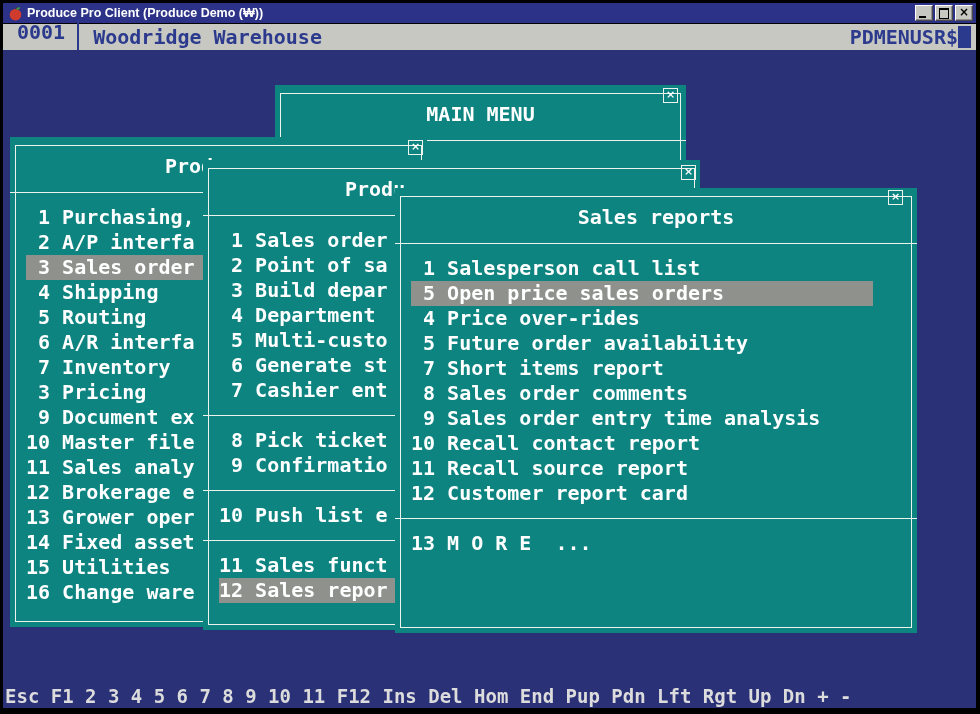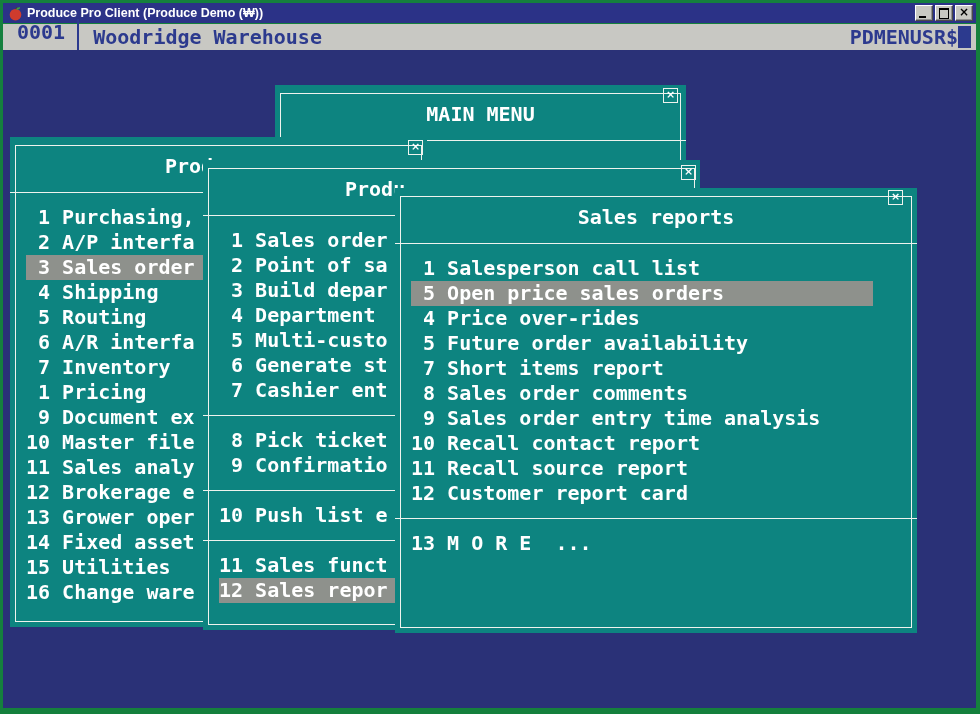--- a/index.html
+++ b/index.html
@@ -1,18 +1,18 @@
 <!DOCTYPE html>
 <html><head>
 <meta charset="utf-8">
 <style>
   html,body{margin:0;padding:0;}
   body{width:980px;height:714px;position:relative;overflow:hidden;
        font-family:"DejaVu Sans Mono",monospace;font-weight:bold;}
-  .screen{position:absolute;inset:0;background:#15803d;}
+  .screen{position:absolute;inset:0;background:#000000;}
 
   
   .titlebar{position:absolute;left:3px;top:3px;right:4px;height:20px;background:#2b3287;
             display:flex;align-items:center;padding:0 2px;}
   .app-icon{width:15px;height:15px;margin:0 4px 0 3px;flex:none;}
   .tb-title{color:#ffffff;font-family:"Liberation Sans",sans-serif;font-weight:bold;
             font-size:12.5px;white-space:nowrap;}
   .winbtns{margin-left:auto;display:flex;gap:2px;padding-right:1px;}
   .wbtn{width:16px;height:14px;background:#c8c8c3;border:1px solid;
         border-color:#ffffff #4a4a4a #4a4a4a #ffffff;box-shadow:inset -1px -1px 0 #8f8f8f;
@@ -114,21 +114,21 @@
     <div class="tmenu-sep"></div>
     <div class="tmenu-close">×</div>
     <div class="tmenu-list">
         <div class="trow"><span> 1 Purchasing,</span></div>
         <div class="trow"><span> 2 A/P interfa</span></div>
         <div class="trow hl"><span> 3 Sales order</span></div>
         <div class="trow"><span> 4 Shipping</span></div>
         <div class="trow"><span> 5 Routing</span></div>
         <div class="trow"><span> 6 A/R interfa</span></div>
         <div class="trow"><span> 7 Inventory</span></div>
-        <div class="trow"><span> 1 Pricing</span></div>
+        <div class="trow"><span> 3 Pricing</span></div>
         <div class="trow"><span> 9 Document ex</span></div>
         <div class="trow"><span>10 Master file</span></div>
         <div class="trow"><span>11 Sales analy</span></div>
         <div class="trow"><span>12 Brokerage e</span></div>
         <div class="trow"><span>13 Grower oper</span></div>
         <div class="trow"><span>14 Fixed asset</span></div>
         <div class="trow"><span>15 Utilities</span></div>
         <div class="trow"><span>16 Change ware</span></div>
       </div>
   </div>
@@ -171,14 +171,15 @@
         <div class="trow"><span> 8 Sales order comments</span></div>
         <div class="trow"><span> 9 Sales order entry time analysis</span></div>
         <div class="trow"><span>10 Recall contact report</span></div>
         <div class="trow"><span>11 Recall source report</span></div>
         <div class="trow"><span>12 Customer report card</span></div>
         <div class="tdivider"></div>
         <div class="trow"><span>13 M O R E  ...</span></div>
       </div>
   </div>
 
+  <div class="fnbar">Esc F1 2 3 4 5 6 7 8 9 10 11 F12 Ins Del Hom End Pup Pdn Lft Rgt Up Dn + -</div>
 
 </div>
 
 </body></html>

